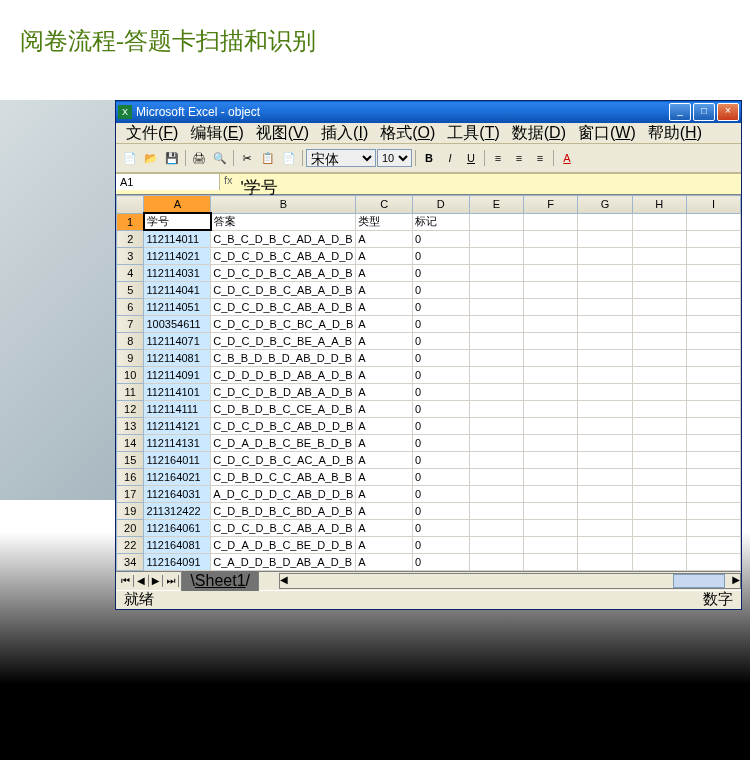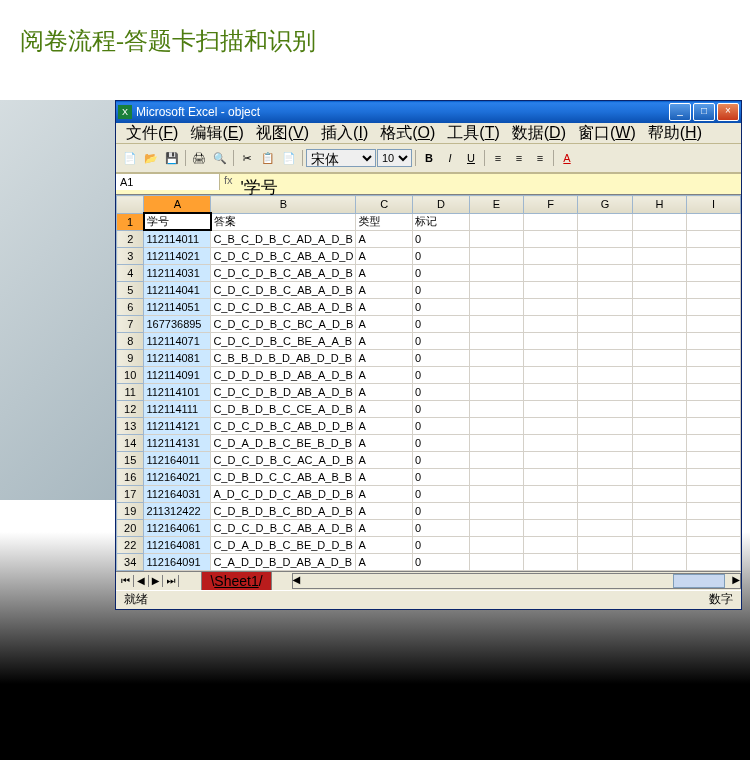--- a/index.html
+++ b/index.html
@@ -37,24 +37,24 @@
 .grid th.colh.cb{width:140px}
 .grid td{border:1px solid #d4d0c8;padding:0 2px;height:15px;white-space:nowrap;overflow:hidden}
 .grid tr.r1 td{background:#fff}
 .grid tr.r1 th.rowh{background:#ffa030}
 .grid td.sel{background:#fff;border:2px solid #000}
 .grid td.ca{background:#cce8ff}
 .grid td.colA{width:62px}
 .sheet-tabs{background:#ece9d8;height:18px;display:flex;align-items:center;border-top:1px solid #808080;font-size:10px}
 .tab-nav{display:flex;padding:0 2px}
 .tab-nav span{padding:0 3px;cursor:pointer;border-right:1px solid #808080}
-.sheet-tab{background:#b91c1c;border:1px solid #808080;border-bottom:none;padding:1px 8px;margin-left:20px;font-size:14px;cursor:pointer}
+.sheet-tab{background:#737373;border:1px solid #808080;border-bottom:none;padding:1px 8px;margin-left:0;font-size:16px;cursor:pointer}
 .hscroll{flex:1;margin-left:20px;height:14px;background:#ece9d8;border:1px solid #808080;position:relative}
 .hscroll .thumb{position:absolute;right:15px;width:50px;height:12px;background:#c8d8f0;border:1px solid #7f9db9}
-.statusbar{background:#ece9d8;height:18px;display:flex;align-items:center;padding:0 8px;font-size:12px;border-top:1px solid #fff}
+.statusbar{background:#ece9d8;height:18px;display:flex;align-items:center;padding:0 8px;font-size:15px;border-top:1px solid #fff}
 .statusbar .ready-text{flex:1}
 </style>
 </head>
 <body>
 
 <div class="slide">
 
   <div class="slide-header">
     <div class="slide-title">阅卷流程-答题卡扫描和识别</div>
   </div>
@@ -208,21 +208,21 @@
                 <td>A</td>
                 <td>0</td>
                 <td></td>
                 <td></td>
                 <td></td>
                 <td></td>
                 <td></td>
               </tr>
               <tr>
                 <th class="rowh">7</th>
-                <td class="ca colA">167736895</td>
+                <td class="ca colA">100354611</td>
                 <td>C_D_C_D_B_C_BC_A_D_B</td>
                 <td>A</td>
                 <td>0</td>
                 <td></td>
                 <td></td>
                 <td></td>
                 <td></td>
                 <td></td>
               </tr>
               <tr>

